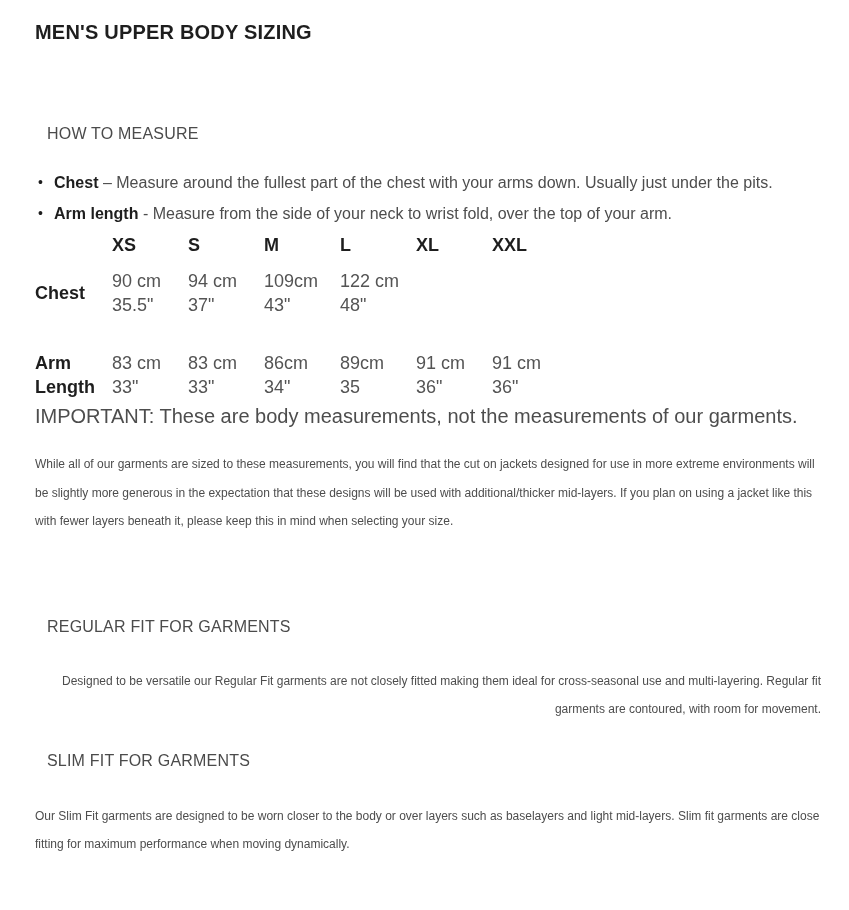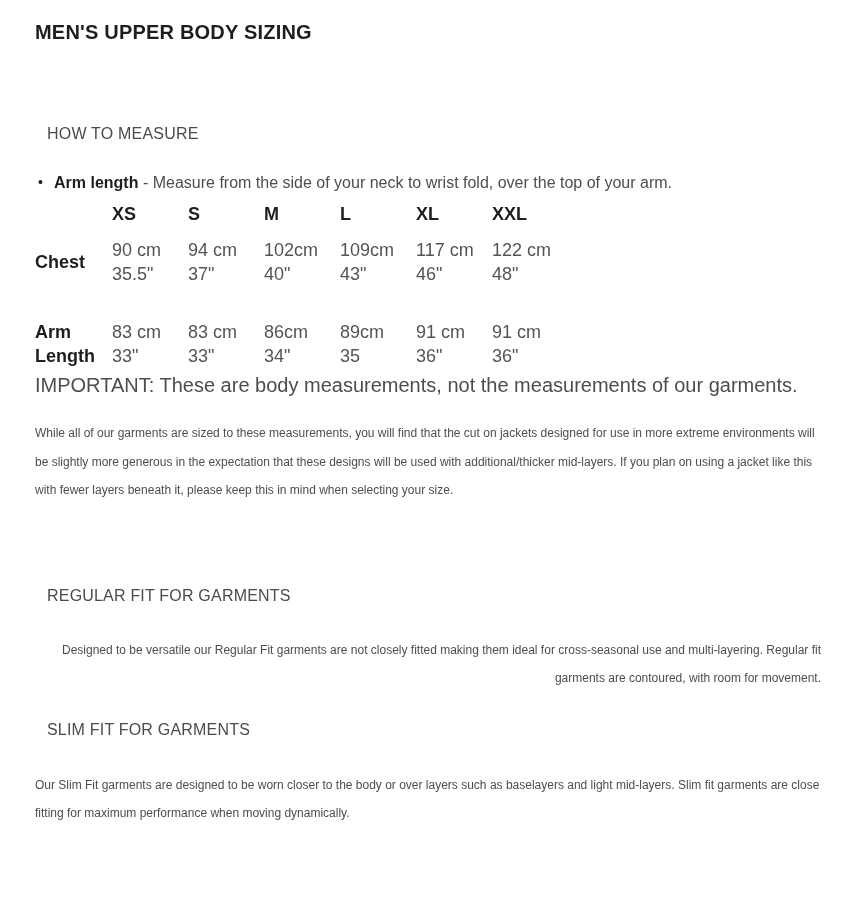--- a/index.html
+++ b/index.html
@@ -38,21 +38,21 @@
     margin: 30px 0 0 0;
     padding: 0;
   }
   .bullet-list li {
     position: relative;
     padding-left: 19px;
     font-size: 16px;
     line-height: 19px;
     color: #4d4d4d;
   }
-  .bullet-list li + li { margin-top: 27px; }
+  .bullet-list li + li { margin-top: 12px; }
   .bullet-list li::before {
     content: "\2022";
     position: absolute;
     left: 3px;
     top: 0;
     color: #1e1e1e;
     font-size: 14px;
   }
   .bullet-term {
     font-weight: 700;
@@ -110,20 +110,24 @@
 </head>
 <body>
 
 <div class="page">
 
   <h1 class="page-title">MEN'S UPPER BODY SIZING</h1>
 
   <section>
     <h2 id="how-heading" class="section-heading">HOW TO MEASURE</h2>
     <ul class="bullet-list">
+      <li>
+        <span class="bullet-term">Chest</span>
+        <span>– Measure around the fullest part of the chest with your arms down. Usually just under the pits.</span>
+      </li>
       <li>
         <span class="bullet-term">Arm length</span>
         <span>- Measure from the side of your neck to wrist fold, over the top of your arm.</span>
       </li>
     </ul>
   </section>
 
   <section>
 
     <div class="size-table">
@@ -142,30 +146,22 @@
         <div class="row-label chest-label">Chest</div>
         <div class="value-cell">
           <div>90 cm</div>
           <div>35.5"</div>
         </div>
         <div class="value-cell">
           <div>94 cm</div>
           <div>37"</div>
         </div>
         <div class="value-cell">
-          <div>102cm</div>
-          <div>40"</div>
-        </div>
-        <div class="value-cell">
           <div>109cm</div>
           <div>43"</div>
-        </div>
-        <div class="value-cell">
-          <div>117 cm</div>
-          <div>46"</div>
         </div>
         <div class="value-cell">
           <div>122 cm</div>
           <div>48"</div>
         </div>
       </div>
 
       <div class="t-row t-arm">
         <div class="row-label">
           <div>Arm</div>

